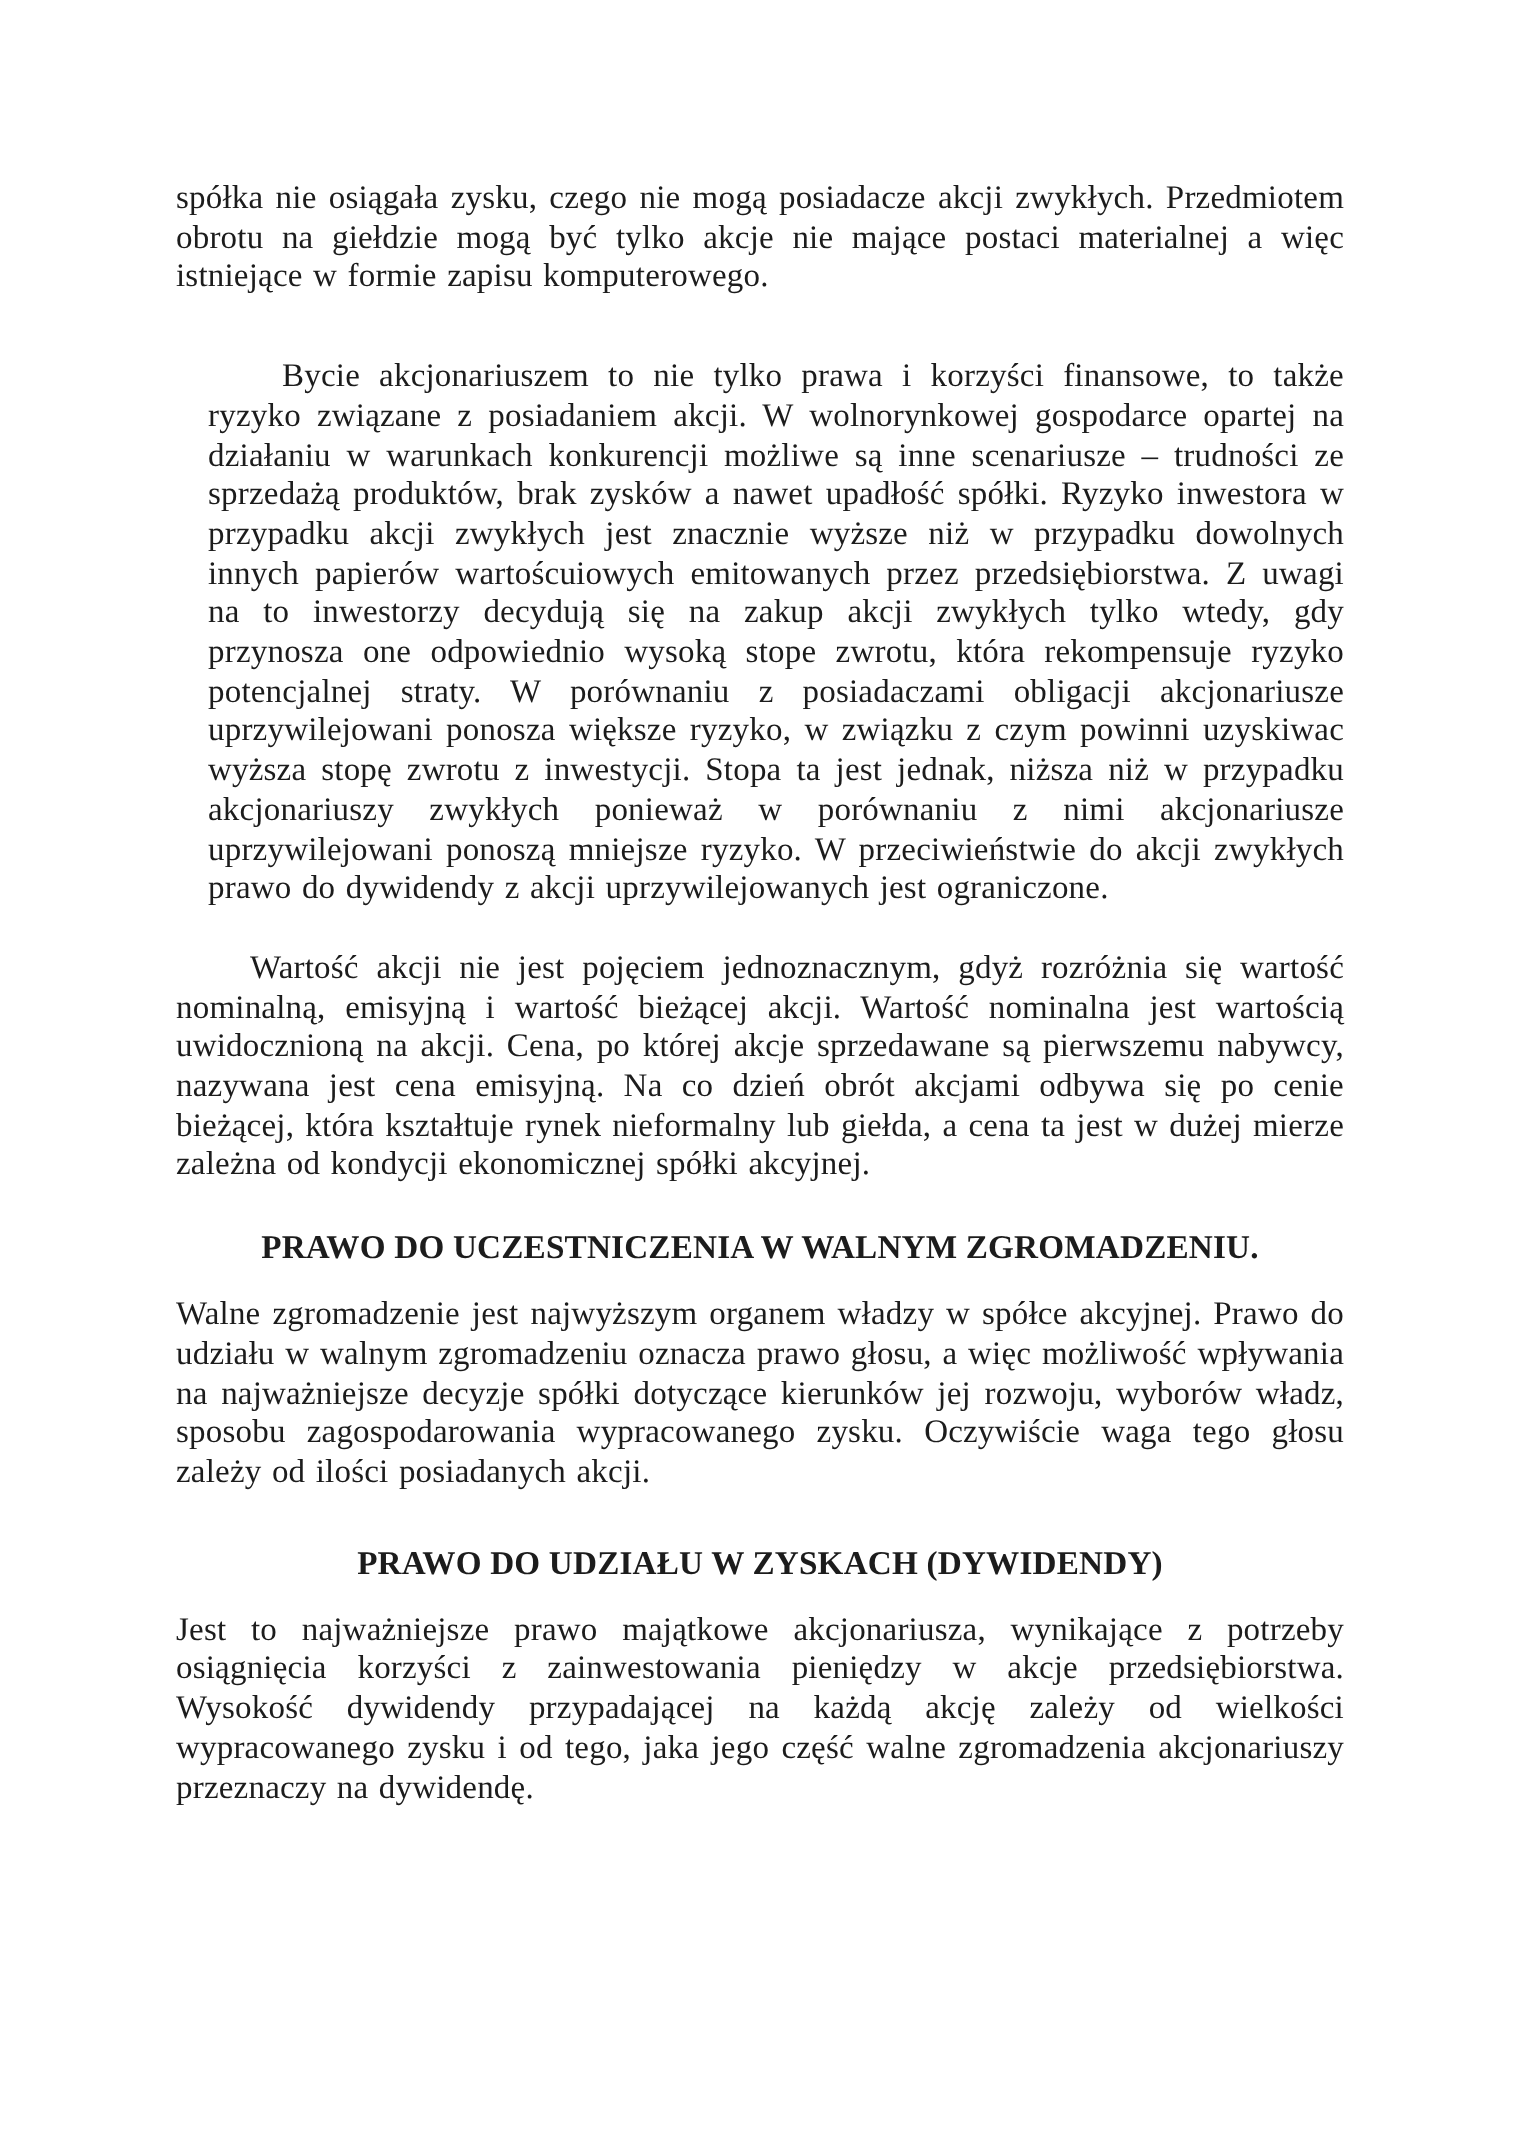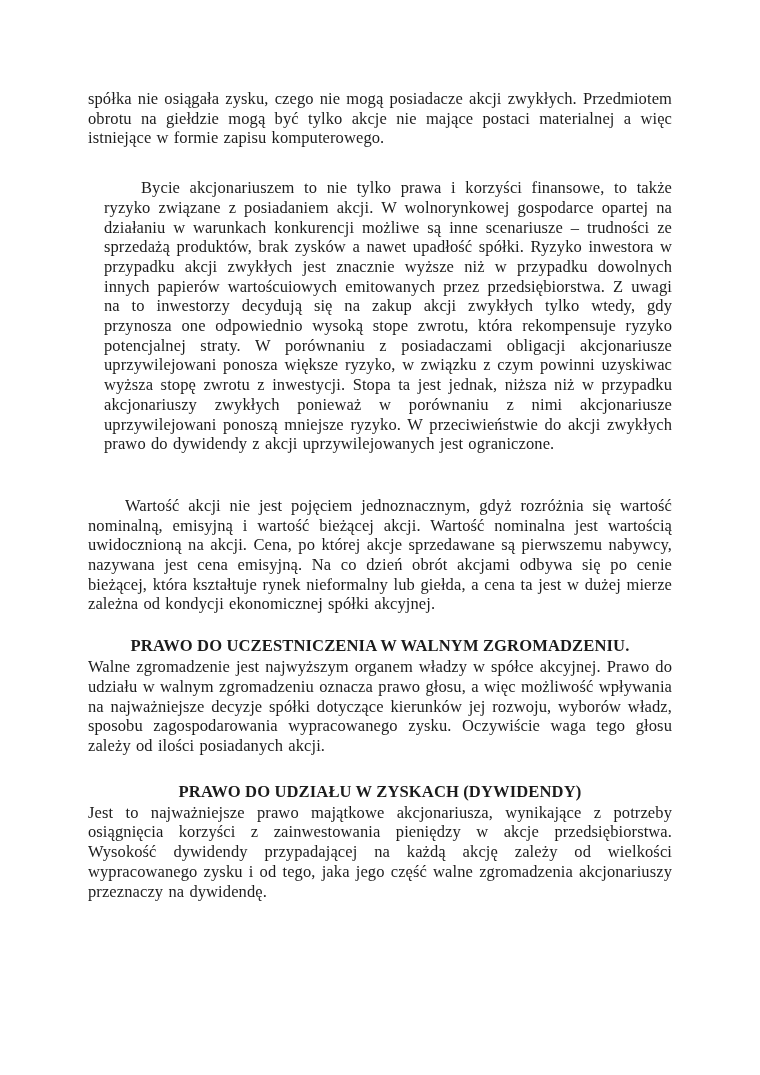--- a/index.html
+++ b/index.html
@@ -21,39 +21,39 @@
   .body-text {
     margin: 0;
     font-size: 16.5px;
     line-height: 19.7px;
     text-align: justify;
     letter-spacing: 0.1px;
     word-spacing: 1px;
   }
   .indent { text-indent: 37px; }
   .gap-para      { margin-top: 30px; margin-left: 16px; }
-  .gap-para-2    { margin-top: 42px; }
+  .gap-para-2    { margin-top: 20px; }
   .section-heading {
     margin: 42px 0 0 0;
     font-size: 20.5px;
     line-height: 24px;
     font-weight: bold;
     text-align: left;
   }
   .subsection-title {
     margin: 0;
     font-size: 16.6px;
     line-height: 20px;
     font-weight: bold;
     text-align: center;
     letter-spacing: 0.1px;
   }
   .gap-title-1 { margin-top: 22px; }
   .gap-title-2 { margin-top: 26px; }
-  .subsection-body { margin-top: 1px; }
+  .subsection-body { margin-top: 13px; }
 </style>
 </head>
 <body>
 
 <div class="page">
 
   <p class="body-text">spółka nie osiągała zysku, czego nie mogą posiadacze akcji zwykłych. Przedmiotem obrotu na giełdzie mogą być tylko akcje nie mające postaci materialnej a więc istniejące w formie zapisu komputerowego.</p>
 
   <p class="body-text indent gap-para">Bycie akcjonariuszem to nie tylko prawa i korzyści finansowe, to także ryzyko związane z posiadaniem akcji. W wolnorynkowej gospodarce opartej na działaniu w warunkach konkurencji możliwe są inne scenariusze – trudności ze sprzedażą produktów, brak zysków a nawet upadłość spółki. Ryzyko inwestora w przypadku akcji zwykłych jest znacznie wyższe niż w przypadku dowolnych innych papierów wartoścuiowych emitowanych przez przedsiębiorstwa. Z uwagi na to inwestorzy decydują się na zakup akcji zwykłych tylko wtedy, gdy przynosza one odpowiednio wysoką stope zwrotu, która rekompensuje ryzyko potencjalnej straty. W porównaniu z posiadaczami obligacji akcjonariusze uprzywilejowani ponosza większe ryzyko, w związku z czym powinni uzyskiwac wyższa stopę zwrotu z inwestycji. Stopa ta jest jednak, niższa niż w przypadku akcjonariuszy zwykłych ponieważ w porównaniu z nimi akcjonariusze uprzywilejowani ponoszą mniejsze ryzyko. W przeciwieństwie do akcji zwykłych prawo do dywidendy z akcji uprzywilejowanych jest ograniczone.</p>
 

